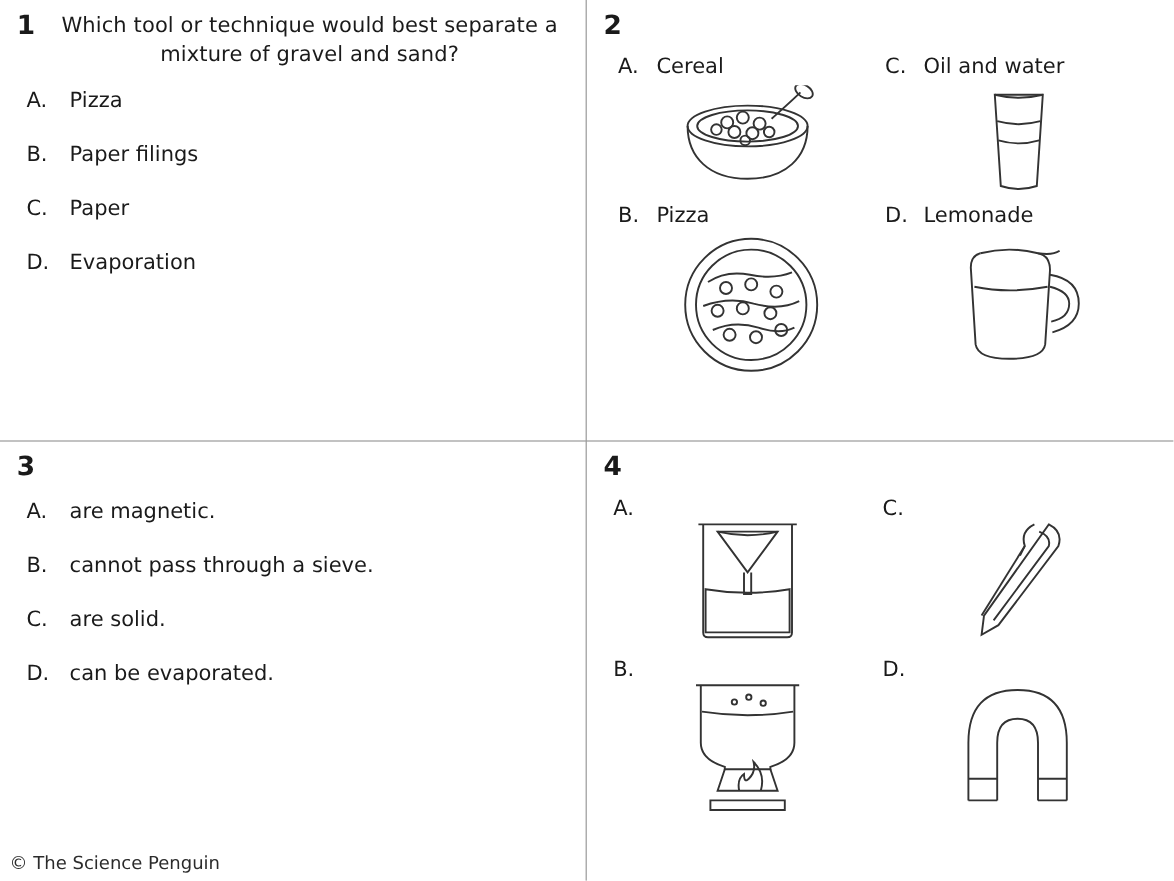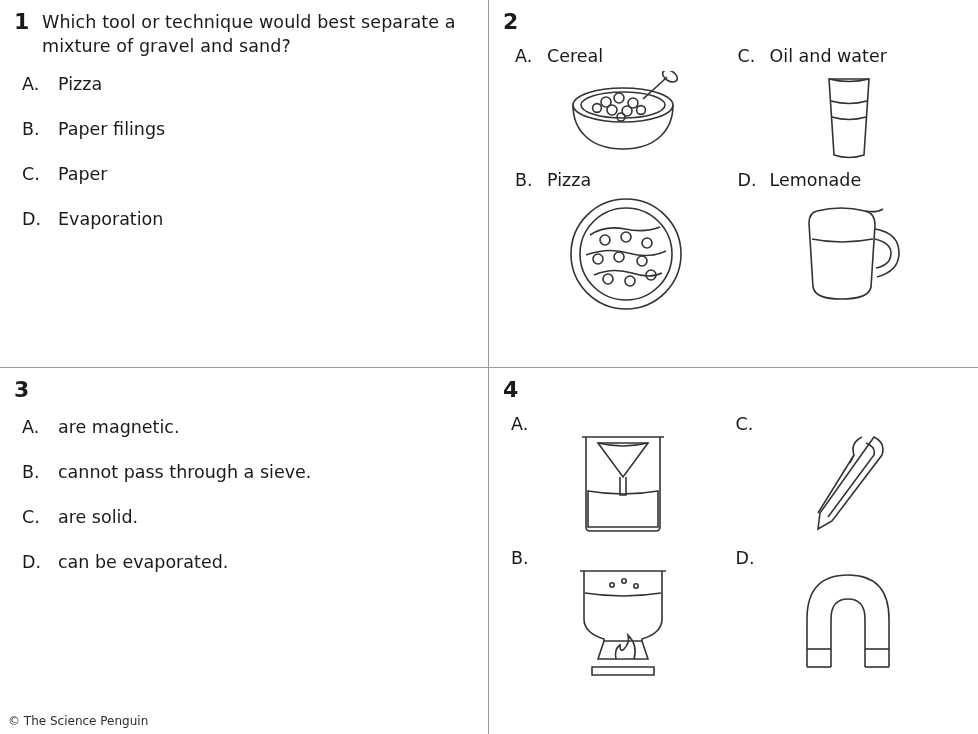--- a/index.html
+++ b/index.html
@@ -47,20 +47,21 @@
     font-size: 22px;
     line-height: 22px;
     width: 28px;
     flex: 0 0 28px;
     padding-top: 1px;
   }
   .qtext {
     font-size: 17.5px;
     line-height: 24px;
     letter-spacing: 0.1px;
+    text-align: center;
   }
   .choice-list {
     margin-top: 14px;
     padding-left: 22px;
   }
   .choice {
     display: flex;
     align-items: flex-start;
     margin-bottom: 21px;
     font-size: 17.5px;
@@ -97,21 +98,21 @@
     align-items: center;
   }
   .q4 .img-grid { row-gap: 10px; padding: 0 18px 0 22px; }
   .q4 .img-opt .cap { margin-bottom: 0; }
   .q4 .art { margin-top: -6px; }
 
   .footer {
     position: absolute;
     left: 8px;
     bottom: 6px;
-    font-size: 12px;
+    font-size: 15px;
     color: #2b2b2b;
   }
   svg { display: block; }
 </style>
 </head>
 <body>
 
 <div class="sheet">
   <div class="vline"></div>
   <div class="hline"></div>

